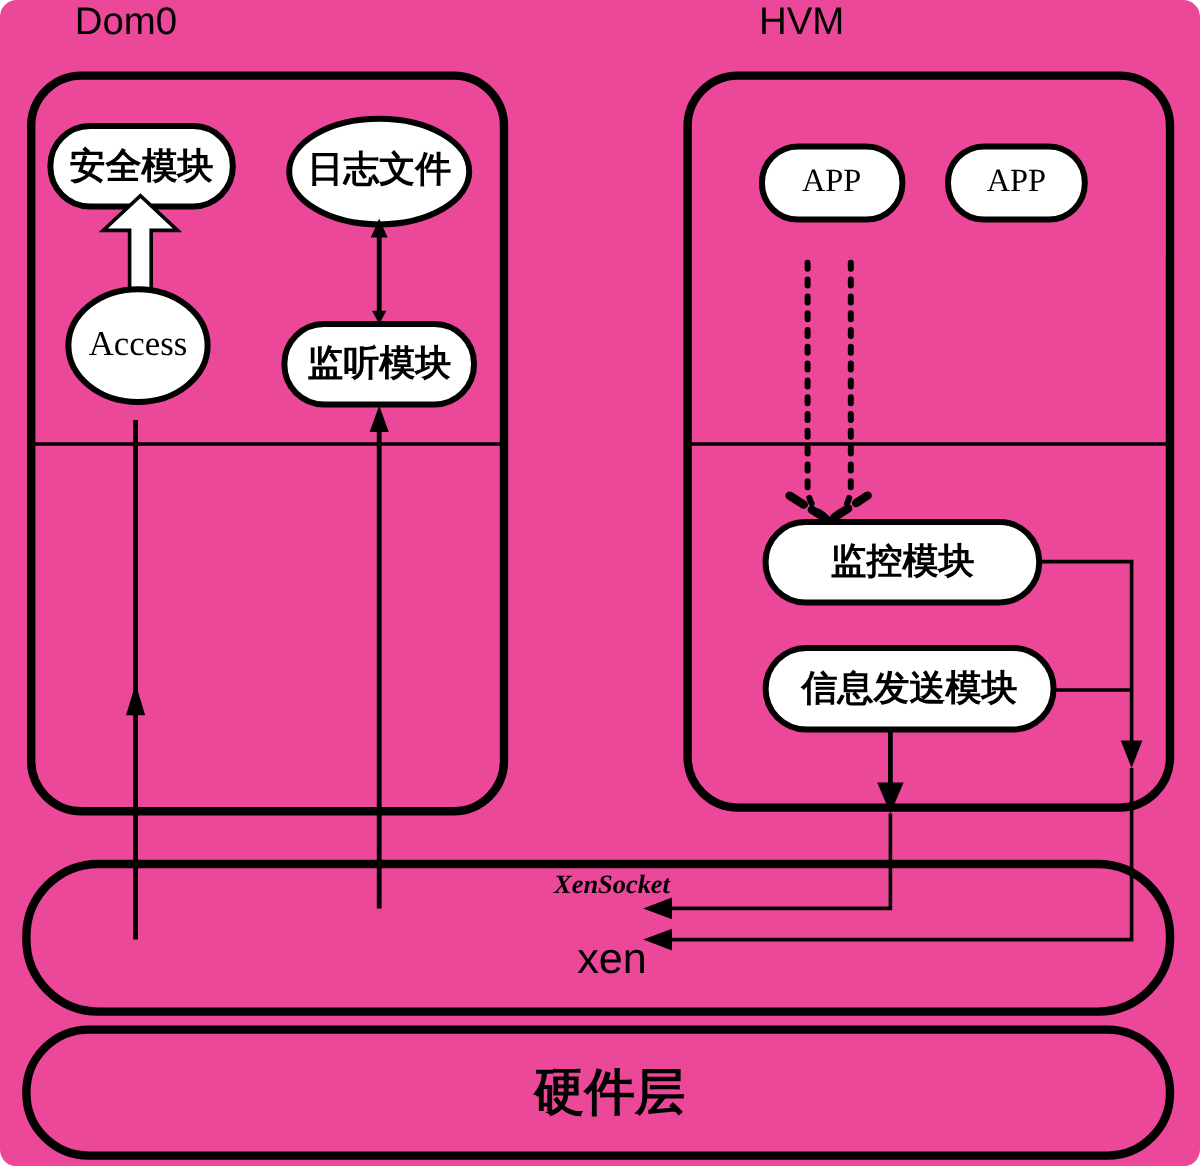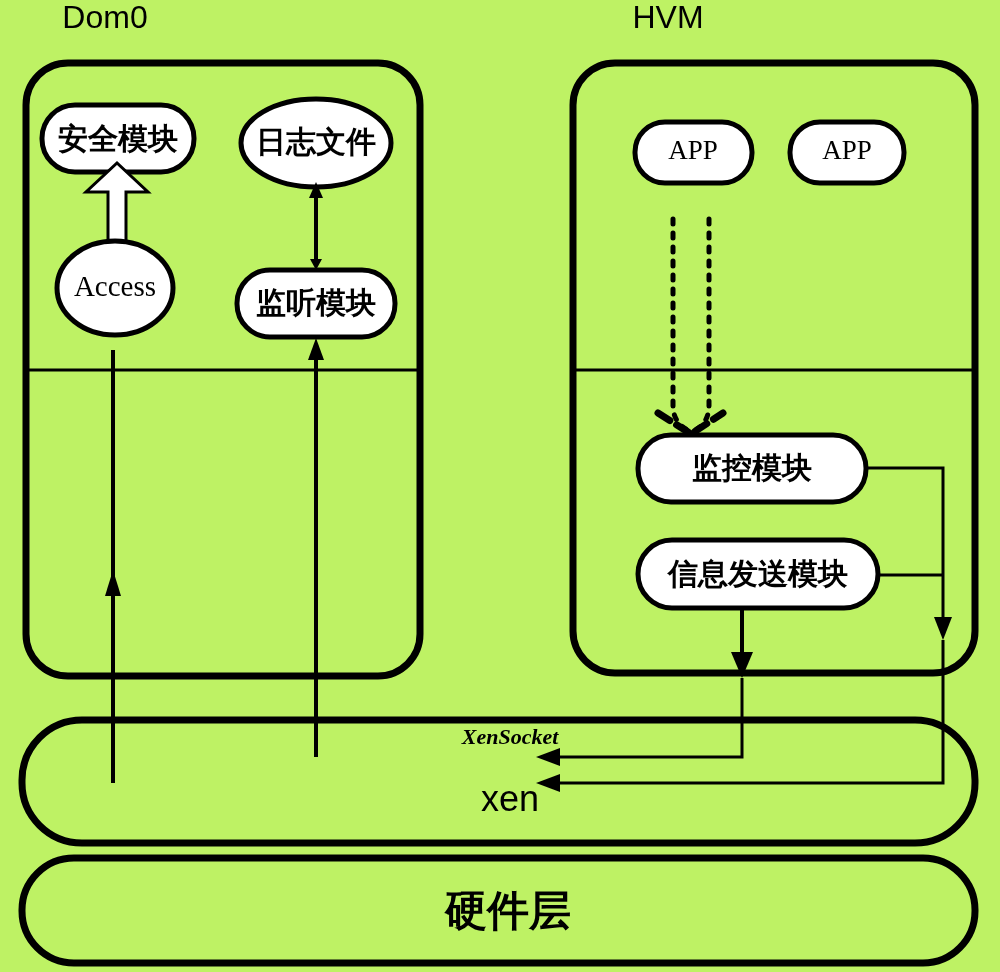--- a/index.html
+++ b/index.html
@@ -8,22 +8,23 @@
     padding: 0;
     background: #ffffff;
   }
   body {
     font-family: "Liberation Sans", sans-serif;
   }
   #stage {
     position: relative;
     width: 1000px;
     height: 972px;
-    background: #bef264;
+    background: #ec4899;
     overflow: hidden;
+    border-radius: 14px;
   }
   #diagram-svg {
     position: absolute;
     left: 0;
     top: 0;
     width: 1000px;
     height: 972px;
     display: block;
   }
   .lbl {

